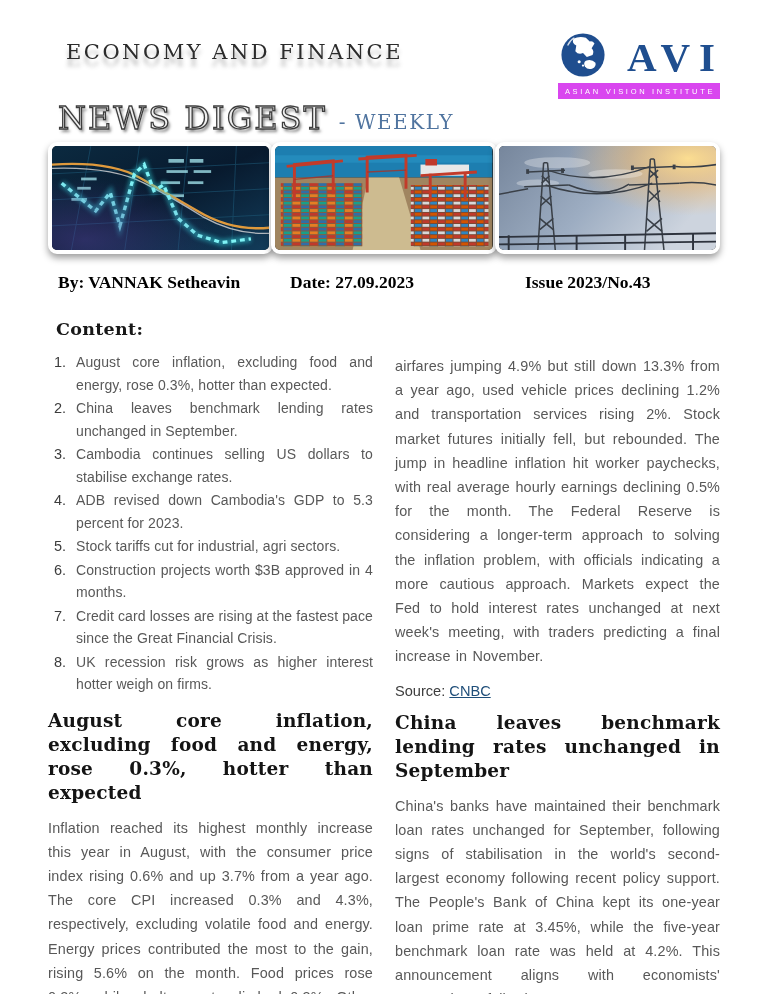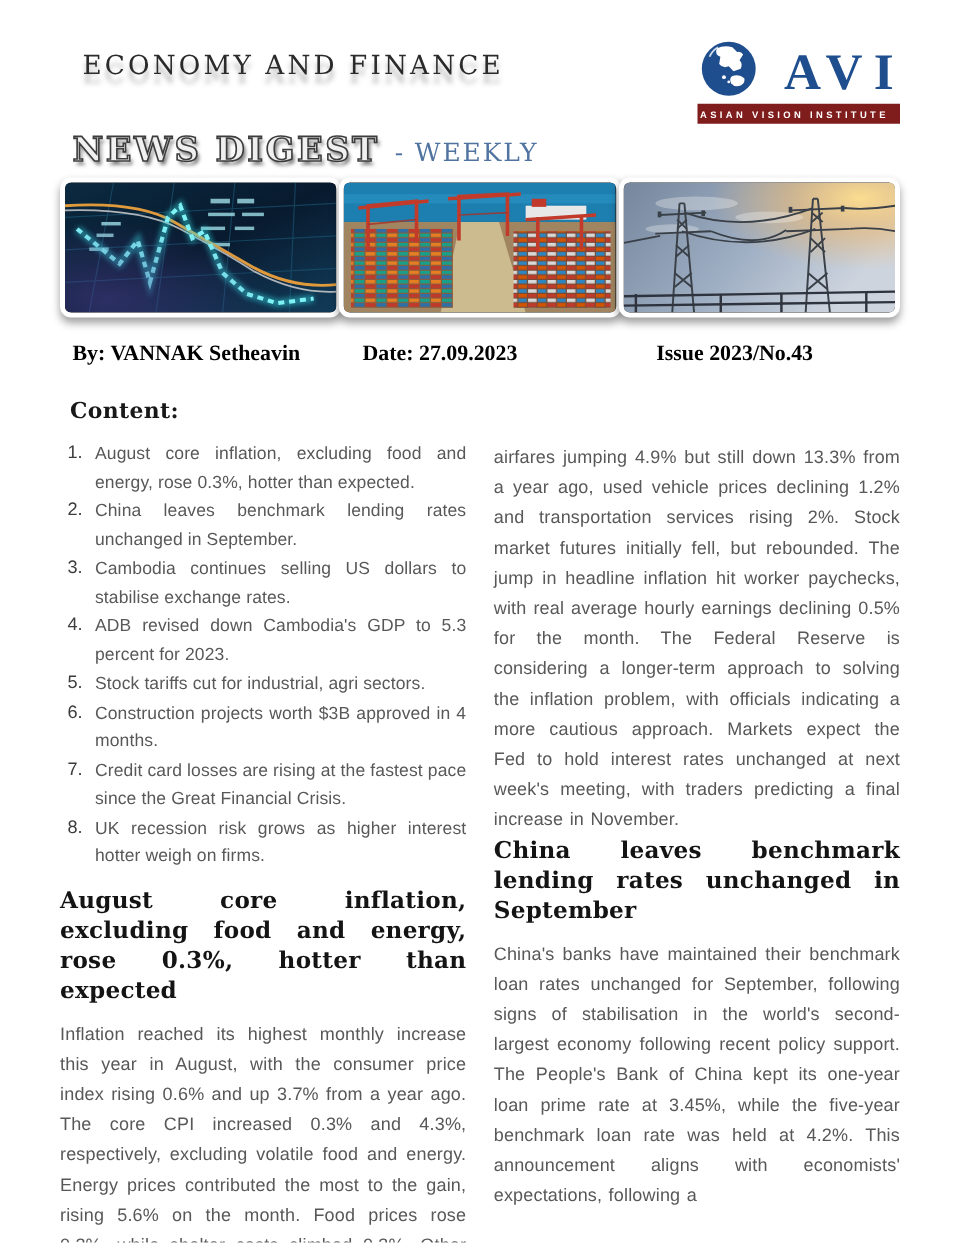--- a/index.html
+++ b/index.html
@@ -10,41 +10,41 @@
   
   .header { display:flex; justify-content:space-between; align-items:flex-start; height:96px; }
   .kicker {
     font-family:"DejaVu Serif", serif; font-size:21px; font-weight:500;
     letter-spacing:2.5px; color:#2b2b2b;
     text-shadow:0 7px 4px rgba(90,90,90,0.45);
     margin-left:18px; margin-top:10px;
   }
   .title-row { margin-left:10px; margin-top:14px; display:flex; align-items:baseline; }
   .title-main {
-    font-family:"DejaVu Serif", serif; font-size:27px; font-weight:700;
+    font-family:"DejaVu Serif", serif; font-size:32px; font-weight:400;
     letter-spacing:2px; color:#f0f0f0;
     -webkit-text-stroke:1.3px #3d3d3d;
     text-shadow:2px 3px 3px rgba(45,45,45,0.6);
   }
   .title-suffix {
     font-family:"DejaVu Serif", serif; font-size:20px; font-weight:500;
     color:#50749f; letter-spacing:1.5px; margin-left:12px;margin-top:32px;
   }
 
   
   .logo { width:162px; display:flex; flex-direction:column; align-items:stretch; margin-top:2px; }
   .logo-top { display:flex; align-items:flex-end; justify-content:space-between; padding:0 2px; }
   .logo-globe { width:46px; height:46px; flex:0 0 auto; }
   .logo-acronym {
     font-family:"Liberation Serif", serif; font-weight:700; font-size:41px;
     color:#1f4e8f; letter-spacing:9px; line-height:1; margin-left:6px; margin-right:-6px;
   }
   .logo-bar {
-    margin-top:5px; background:#7f1d1d; color:#ffffff; text-align:left;
-    font-size:7.5px; font-weight:700; letter-spacing:2.7px; padding:4px 0 3px 2px;
+    margin-top:5px; background:#d946ef; color:#ffffff; text-align:center;
+    font-size:7.5px; font-weight:400; letter-spacing:2.7px; padding:4px 0 3px 2px;
   }
 
   
   .banner { display:flex; margin-top:16px; height:112px; }
   .photo {
     flex:1 1 0; height:112px; border:4px solid #ffffff; border-radius:9px;
     overflow:hidden; box-shadow:0 4px 7px rgba(0,0,0,0.38); background:#222;
   }
   .photo + .photo { margin-left:-2px; }
   .photo svg { width:100%; height:100%; display:block; }
@@ -306,19 +306,22 @@
           </li>
       </ol>
 
       <h2 class="article-heading">August core inflation, excluding food and energy, rose 0.3%, hotter than expected</h2>
       <p class="body-para">Inflation reached its highest monthly increase this year in August, with the consumer price index rising 0.6% and up 3.7% from a year ago. The core CPI increased 0.3% and 4.3%, respectively, excluding volatile food and energy. Energy prices contributed the most to the gain, rising 5.6% on the month. Food prices rose 0.2%, while shelter costs climbed 0.3%. Other inflation-related factors included</p>
     </div>
 
     <div class="col col-right">
       <p class="body-para first">airfares jumping 4.9% but still down 13.3% from a year ago, used vehicle prices declining 1.2% and transportation services rising 2%. Stock market futures initially fell, but rebounded. The jump in headline inflation hit worker paychecks, with real average hourly earnings declining 0.5% for the month. The Federal Reserve is considering a longer-term approach to solving the inflation problem, with officials indicating a more cautious approach. Markets expect the Fed to hold interest rates unchanged at next week's meeting, with traders predicting a final increase in November.</p>
 
+      <div class="source-line">
+        <span>Source: </span><a href="#">CNBC</a>
+      </div>
 
       <h2 class="article-heading">China leaves benchmark lending rates unchanged in September</h2>
       <p class="body-para">China's banks have maintained their benchmark loan rates unchanged for September, following signs of stabilisation in the world's second-largest economy following recent policy support. The People's Bank of China kept its one-year loan prime rate at 3.45%, while the five-year benchmark loan rate was held at 4.2%. This announcement aligns with economists' expectations, following a</p>
     </div>
 
   </div>
 </div>
 
 </body></html>

